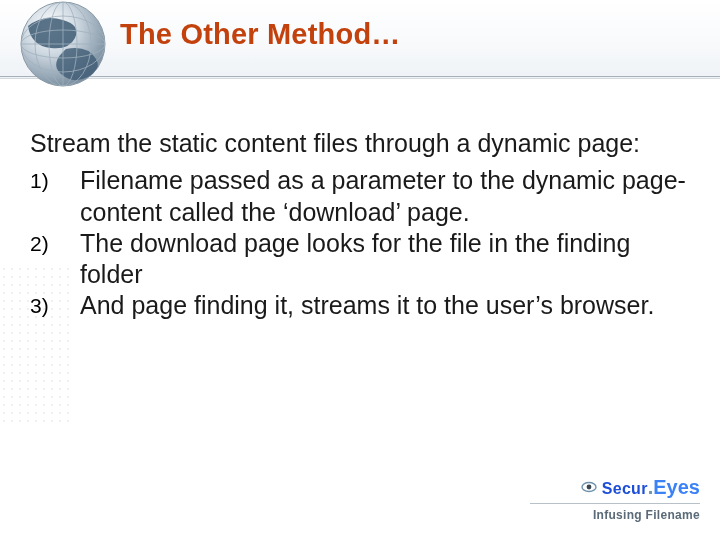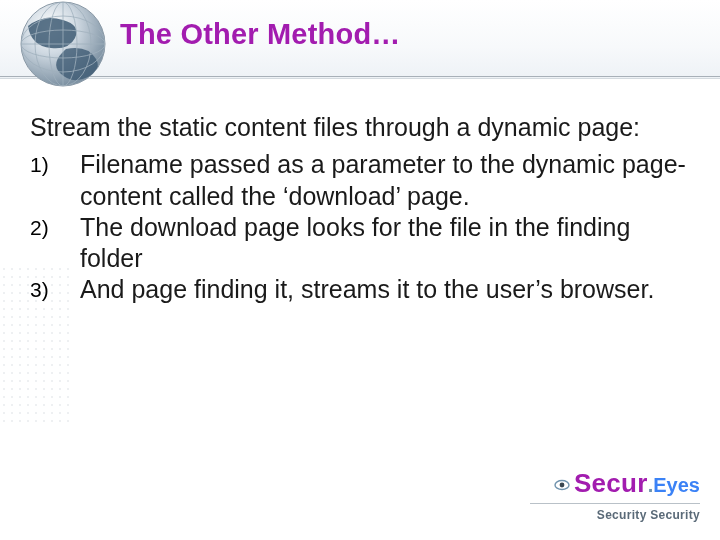--- a/index.html
+++ b/index.html
@@ -46,34 +46,34 @@
     width: 110px;
     height: 110px;
   }
   .title {
     position: absolute;
     top: 18px;
     left: 120px;
     right: 20px;
     font-weight: 700;
     font-size: 29px;
-    color: #a21caf;
+    color: #c2410c;
     letter-spacing: 0.2px;
   }
   .body {
     position: absolute;
     top: 112px;
     left: 30px;
     right: 30px;
     font-size: 25px;
     line-height: 1.25;
     color: #1a1a1a;
   }
   .intro {
-    margin: 0 0 6px 0;
+    margin: 16px 0 6px 0;
     padding-left: 50px;
     text-indent: -50px;
   }
   .list {
     margin: 0;
     padding: 0;
     list-style: none;
   }
   .list li {
     display: flex;
@@ -110,22 +110,22 @@
     width: 170px;
     height: 1px;
     background: #b9c1c8;
     margin: 4px 0 4px auto;
   }
   .brand {
     font-family: "Trebuchet MS", Arial, sans-serif;
   }
   .brand .secur {
     font-weight: 700;
-    font-size: 26px;
-    color: #a21caf;
+    font-size: 16px;
+    color: #1d4ed8;
     letter-spacing: 0.3px;
   }
   .brand .dot {
     font-weight: 700;
     font-size: 20px;
     color: #6f92ad;
   }
   .brand .eyes {
     font-weight: 700;
     font-size: 20px;
@@ -198,16 +198,16 @@
 
   <div class="footer">
     <div class="brand">
       <svg width="16" height="16" style="vertical-align:-1px">
         <ellipse cx="8" cy="8" rx="7" ry="4.5" fill="none" stroke="#6f92ad" stroke-width="1.4"></ellipse>
         <circle cx="8" cy="8" r="2.4" fill="#3a4650"></circle>
       </svg>
       <span class="secur">Secur</span><span class="dot">.</span><span class="eyes">Eyes</span>
     </div>
     <div class="footer-line"></div>
-    <div class="tagline">Security Security</div>
+    <div class="tagline">Infusing Filename</div>
   </div>
 
 </div>
 
 </body></html>

